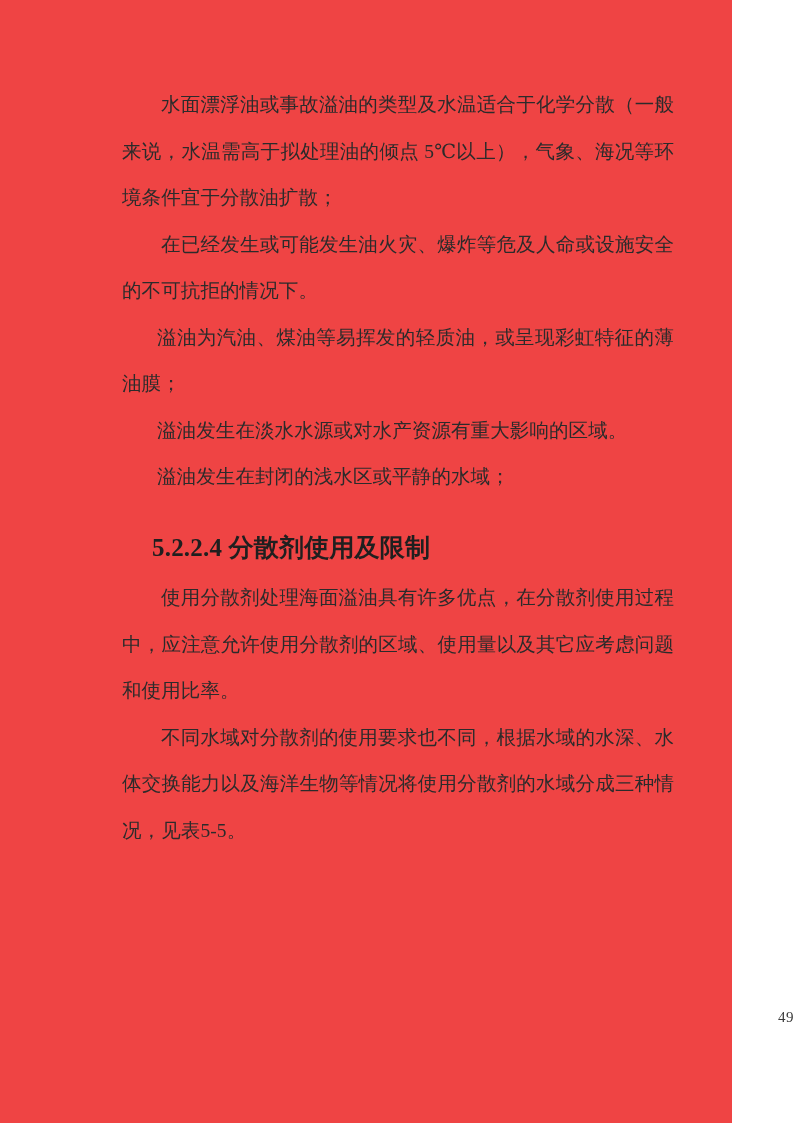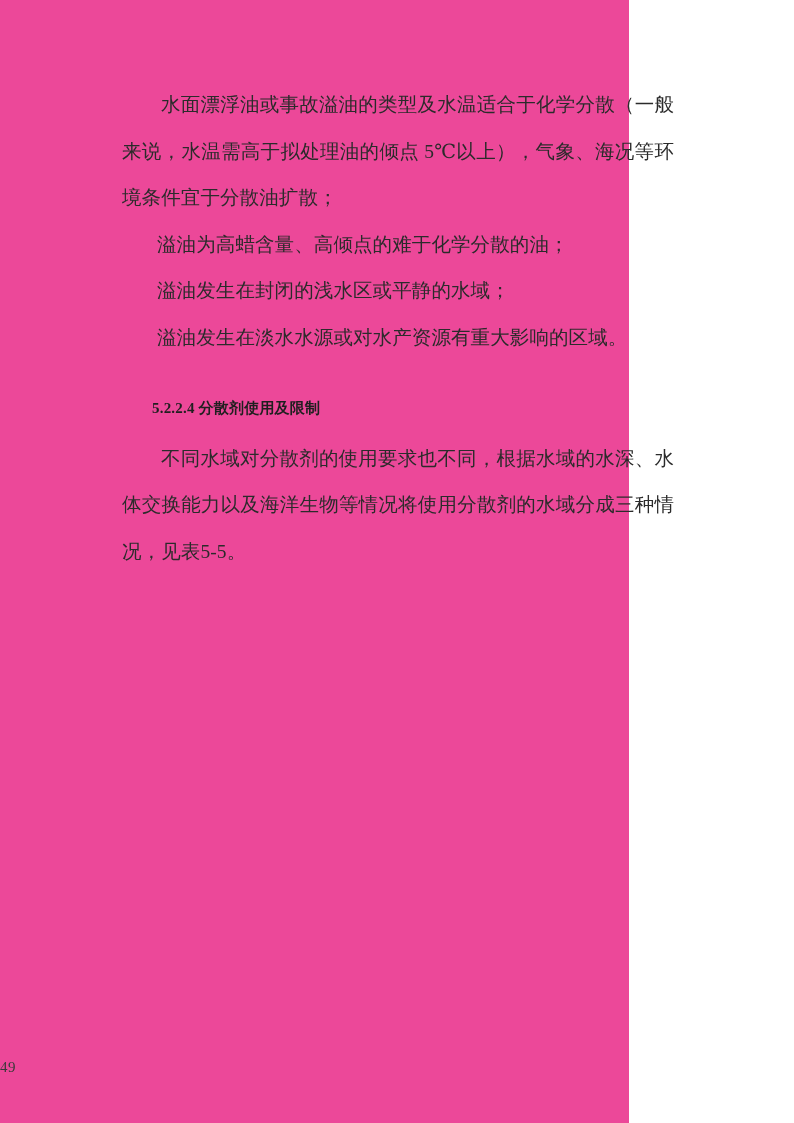--- a/index.html
+++ b/index.html
@@ -14,23 +14,23 @@
     color: #2a2a2a;
     position: relative;
     overflow: hidden;
     -webkit-font-smoothing: antialiased;
   }
 
   .page {
     position: absolute;
     left: 0;
     top: 0;
-    width: 629px;
+    width: 732px;
     height: 1123px;
-    background: #ec4899;
+    background: #ef4444;
   }
 
   .content {
     position: absolute;
     left: 122px;
     top: 82px;
     width: 552px;
   }
 
   
@@ -54,71 +54,73 @@
     text-justify: inter-ideograph;
     letter-spacing: 0.1px;
     color: #2b2b2b;
     margin: 0;
     text-indent: 35px;           
     word-break: break-all;
   }
 
   
   .heading {
-    font-size: 15px;
+    font-size: 25px;
     line-height: 46.5px;
     font-weight: bold;
     color: #1f1f1f;
     margin: 0;
     text-indent: 30px;
     letter-spacing: 0.2px;
   }
 
   
   .gap-before-heading { height: 24px; }
   .gap-after-heading  { height: 4px; }
 
   
   .page-number {
     position: absolute;
     left: 0;
-    top: 1059px;
+    top: 1009px;
     width: 794px;
-    text-align: left;
+    text-align: right;
     font-size: 15px;
     font-family: "Liberation Serif", "DejaVu Serif", serif;
     color: #3a3a3a;
     letter-spacing: 0.5px;
   }
 </style>
 </head>
 <body>
 
 <div class="page">
 
   <div class="content">
 
     <p class="para">水面漂浮油或事故溢油的类型及水温适合于化学分散（一般来说，水温需高于拟处理油的倾点 5℃以上），气象、海况等环境条件宜于分散油扩散；</p>
 
+    <p class="para">在已经发生或可能发生油火灾、爆炸等危及人命或设施安全的不可抗拒的情况下。</p>
+
+
+    <p class="listline">溢油为汽油、煤油等易挥发的轻质油，或呈现彩虹特征的薄油膜；</p>
 
 
 
-    <p class="listline">溢油为高蜡含量、高倾点的难于化学分散的油；</p>
-
+    <p class="listline">溢油发生在淡水水源或对水产资源有重大影响的区域。</p>
 
     <p class="listline">溢油发生在封闭的浅水区或平静的水域；</p>
-
-    <p class="listline">溢油发生在淡水水源或对水产资源有重大影响的区域。</p>
 
     <div class="gap-before-heading"></div>
 
     <h2 class="heading">5.2.2.4 分散剂使用及限制</h2>
 
     <div class="gap-after-heading"></div>
 
+    <p class="para">使用分散剂处理海面溢油具有许多优点，在分散剂使用过程中，应注意允许使用分散剂的区域、使用量以及其它应考虑问题和使用比率。</p>
 
 
     <p class="para">不同水域对分散剂的使用要求也不同，根据水域的水深、水体交换能力以及海洋生物等情况将使用分散剂的水域分成三种情况，见表5-5。</p>
 
   </div>
 
   <div class="page-number">49</div>
 
 </div>
 

